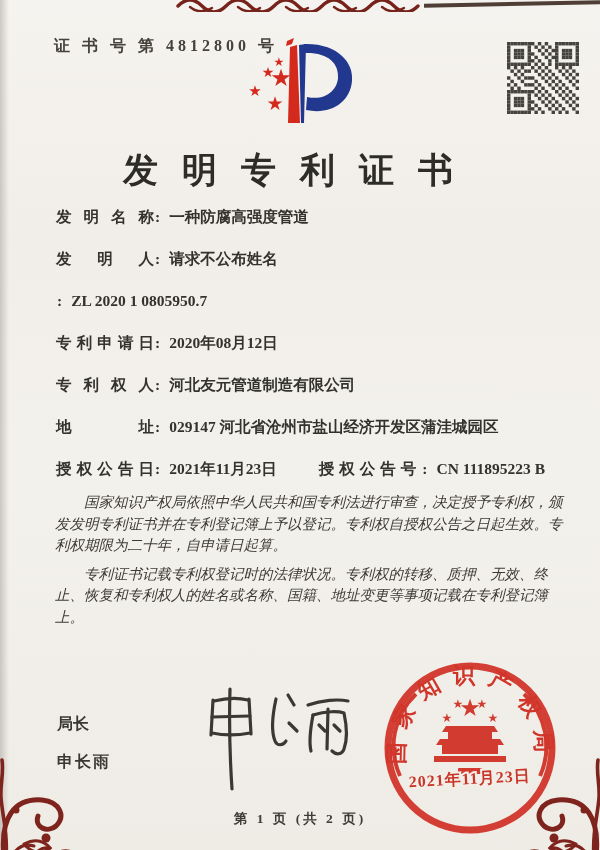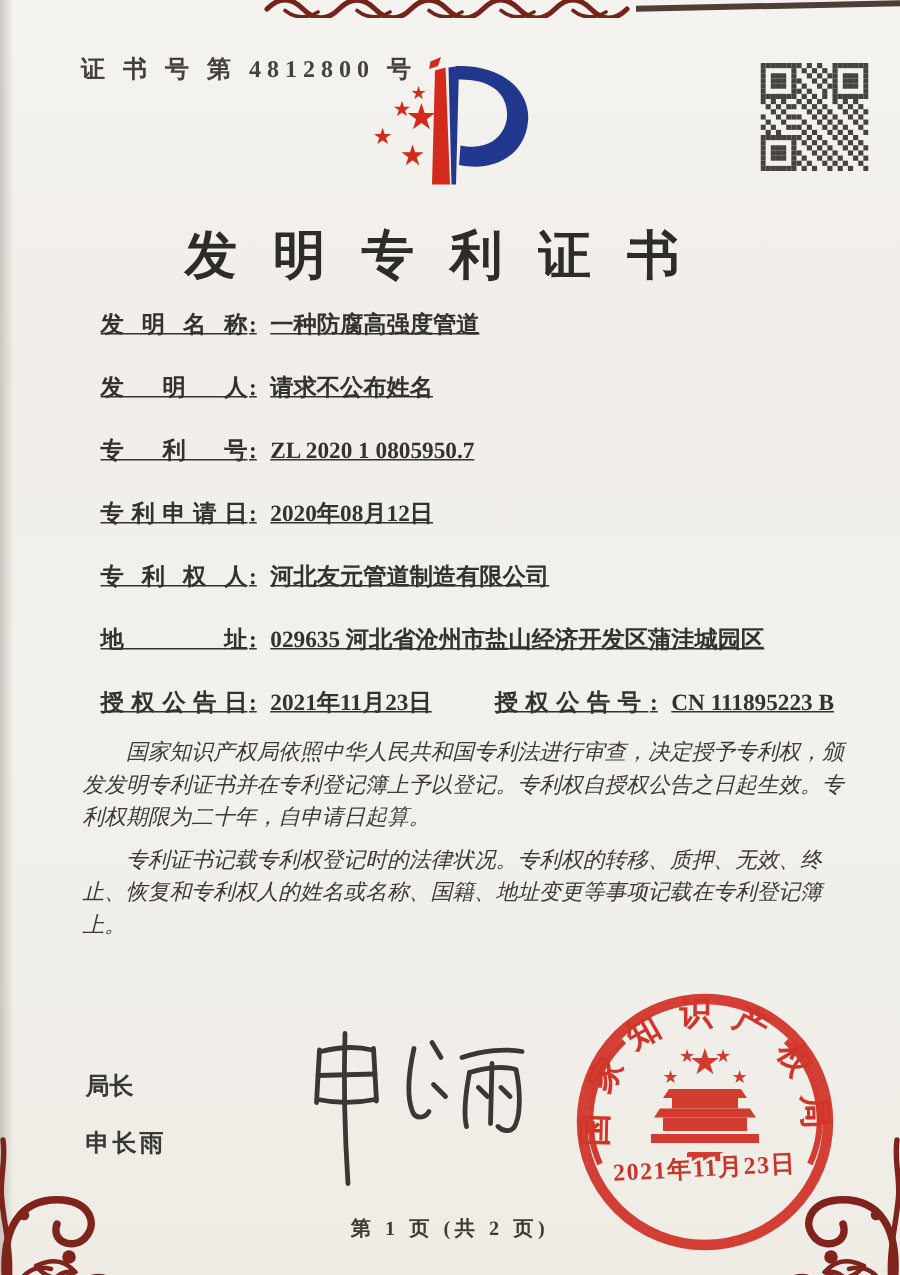--- a/index.html
+++ b/index.html
@@ -11,21 +11,21 @@
   .edge-shade{position:absolute;left:0;top:0;width:9px;height:850px;
     background:linear-gradient(90deg,rgba(110,104,96,.30),rgba(110,104,96,0));pointer-events:none;}
   .top-frame-line{position:absolute;left:424px;top:2px;width:176px;height:4px;background:#4e3e36;
     transform:rotate(-1.2deg);box-shadow:0 5px 0 -2px rgba(110,90,80,.45);}
   .cert-number{position:absolute;left:54px;top:36px;font-size:16px;letter-spacing:4px;
     color:#45423c;font-weight:600;text-align:center;}
   .qr{position:absolute;left:507px;top:42px;width:72px;height:72px;opacity:.88;}
   .logo{position:absolute;left:238px;top:33px;}
   .title{position:absolute;left:0;right:0;top:124px;text-align:center;font-size:35px;
     letter-spacing:24px;font-weight:600;color:#2e2c28;}
-  .fields{position:absolute;left:67px;right:35px;top:206px;text-decoration:underline;}
+  .fields{position:absolute;left:56px;right:35px;top:206px;}
   .row{display:flex;align-items:baseline;margin-bottom:20px;font-size:15.5px;font-weight:600;
     color:#34322d;line-height:22px;white-space:nowrap;}
   .flabel{display:inline-block;width:98px;text-align:justify;text-align-last:justify;}
   .fcolon{margin:0 9px 0 1px;}
   .grant{margin-left:42px;display:flex;align-items:baseline;}
   .grant .glabel{letter-spacing:5px;}
   .body-text{position:absolute;left:55px;right:36px;top:492px;font-size:14.5px;line-height:21.5px;
     color:#3d3a34;font-weight:500;}
   .body-text p{margin:0 0 7px 0;text-indent:2em;font-style:italic;}
   .director{position:absolute;left:57px;top:714px;font-size:16px;font-weight:600;color:#3a3833;}
@@ -307,38 +307,37 @@
       <span class="flabel">发明名称</span>
         <span class="fcolon">:</span>
       <span class="fvalue">一种防腐高强度管道</span>
     </div>
     <div class="row">
       <span class="flabel">发明人</span>
         <span class="fcolon">:</span>
       <span class="fvalue">请求不公布姓名</span>
     </div>
     <div class="row">
-      <span class="flabel">专利号</span>
         <span class="fcolon">:</span>
       <span class="fvalue">ZL 2020 1 0805950.7</span>
     </div>
     <div class="row">
       <span class="flabel">专利申请日</span>
         <span class="fcolon">:</span>
       <span class="fvalue">2020年08月12日</span>
     </div>
     <div class="row">
       <span class="flabel">专利权人</span>
         <span class="fcolon">:</span>
       <span class="fvalue">河北友元管道制造有限公司</span>
     </div>
     <div class="row">
       <span class="flabel">地址</span>
         <span class="fcolon">:</span>
-      <span class="fvalue">029635 河北省沧州市盐山经济开发区蒲洼城园区</span>
+      <span class="fvalue">029147 河北省沧州市盐山经济开发区蒲洼城园区</span>
     </div>
     <div class="row">
       <span class="flabel">授权公告日</span>
         <span class="fcolon">:</span>
       <span class="fvalue">2021年11月23日</span>
       <span class="grant">
         <span class="glabel">授权公告号</span>
           <span class="fcolon">:</span>
         <span class="fvalue">CN 111895223 B</span>
       </span>

